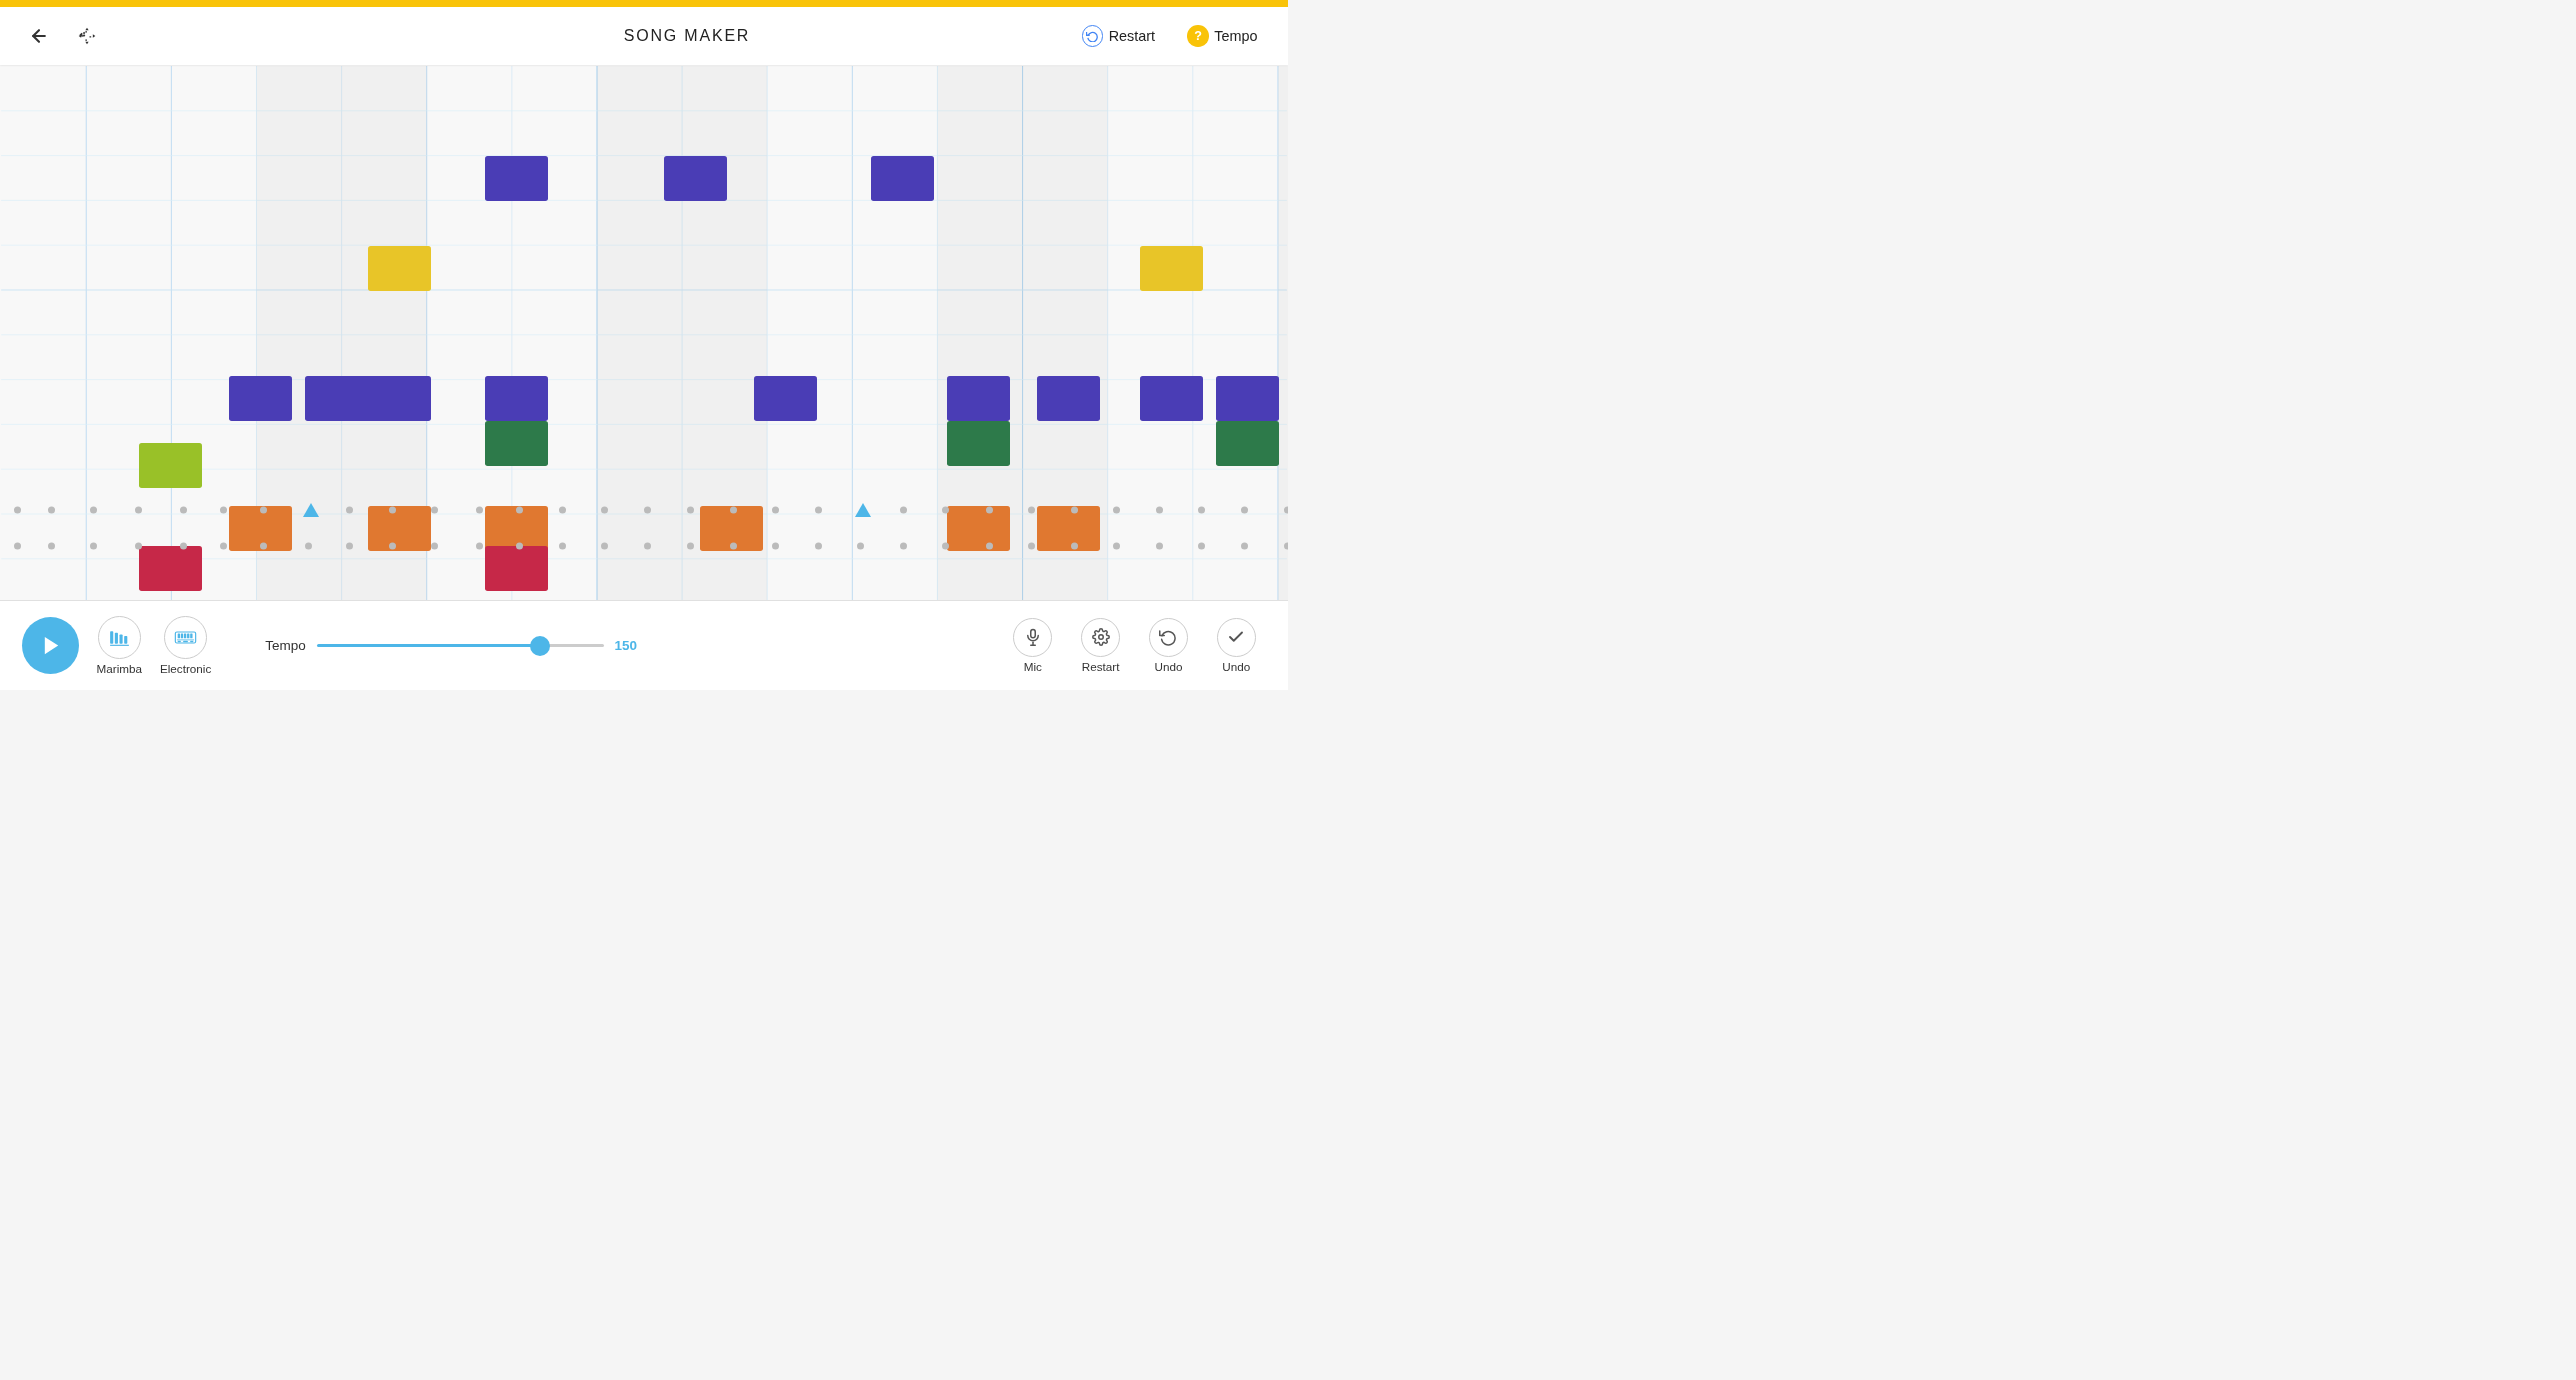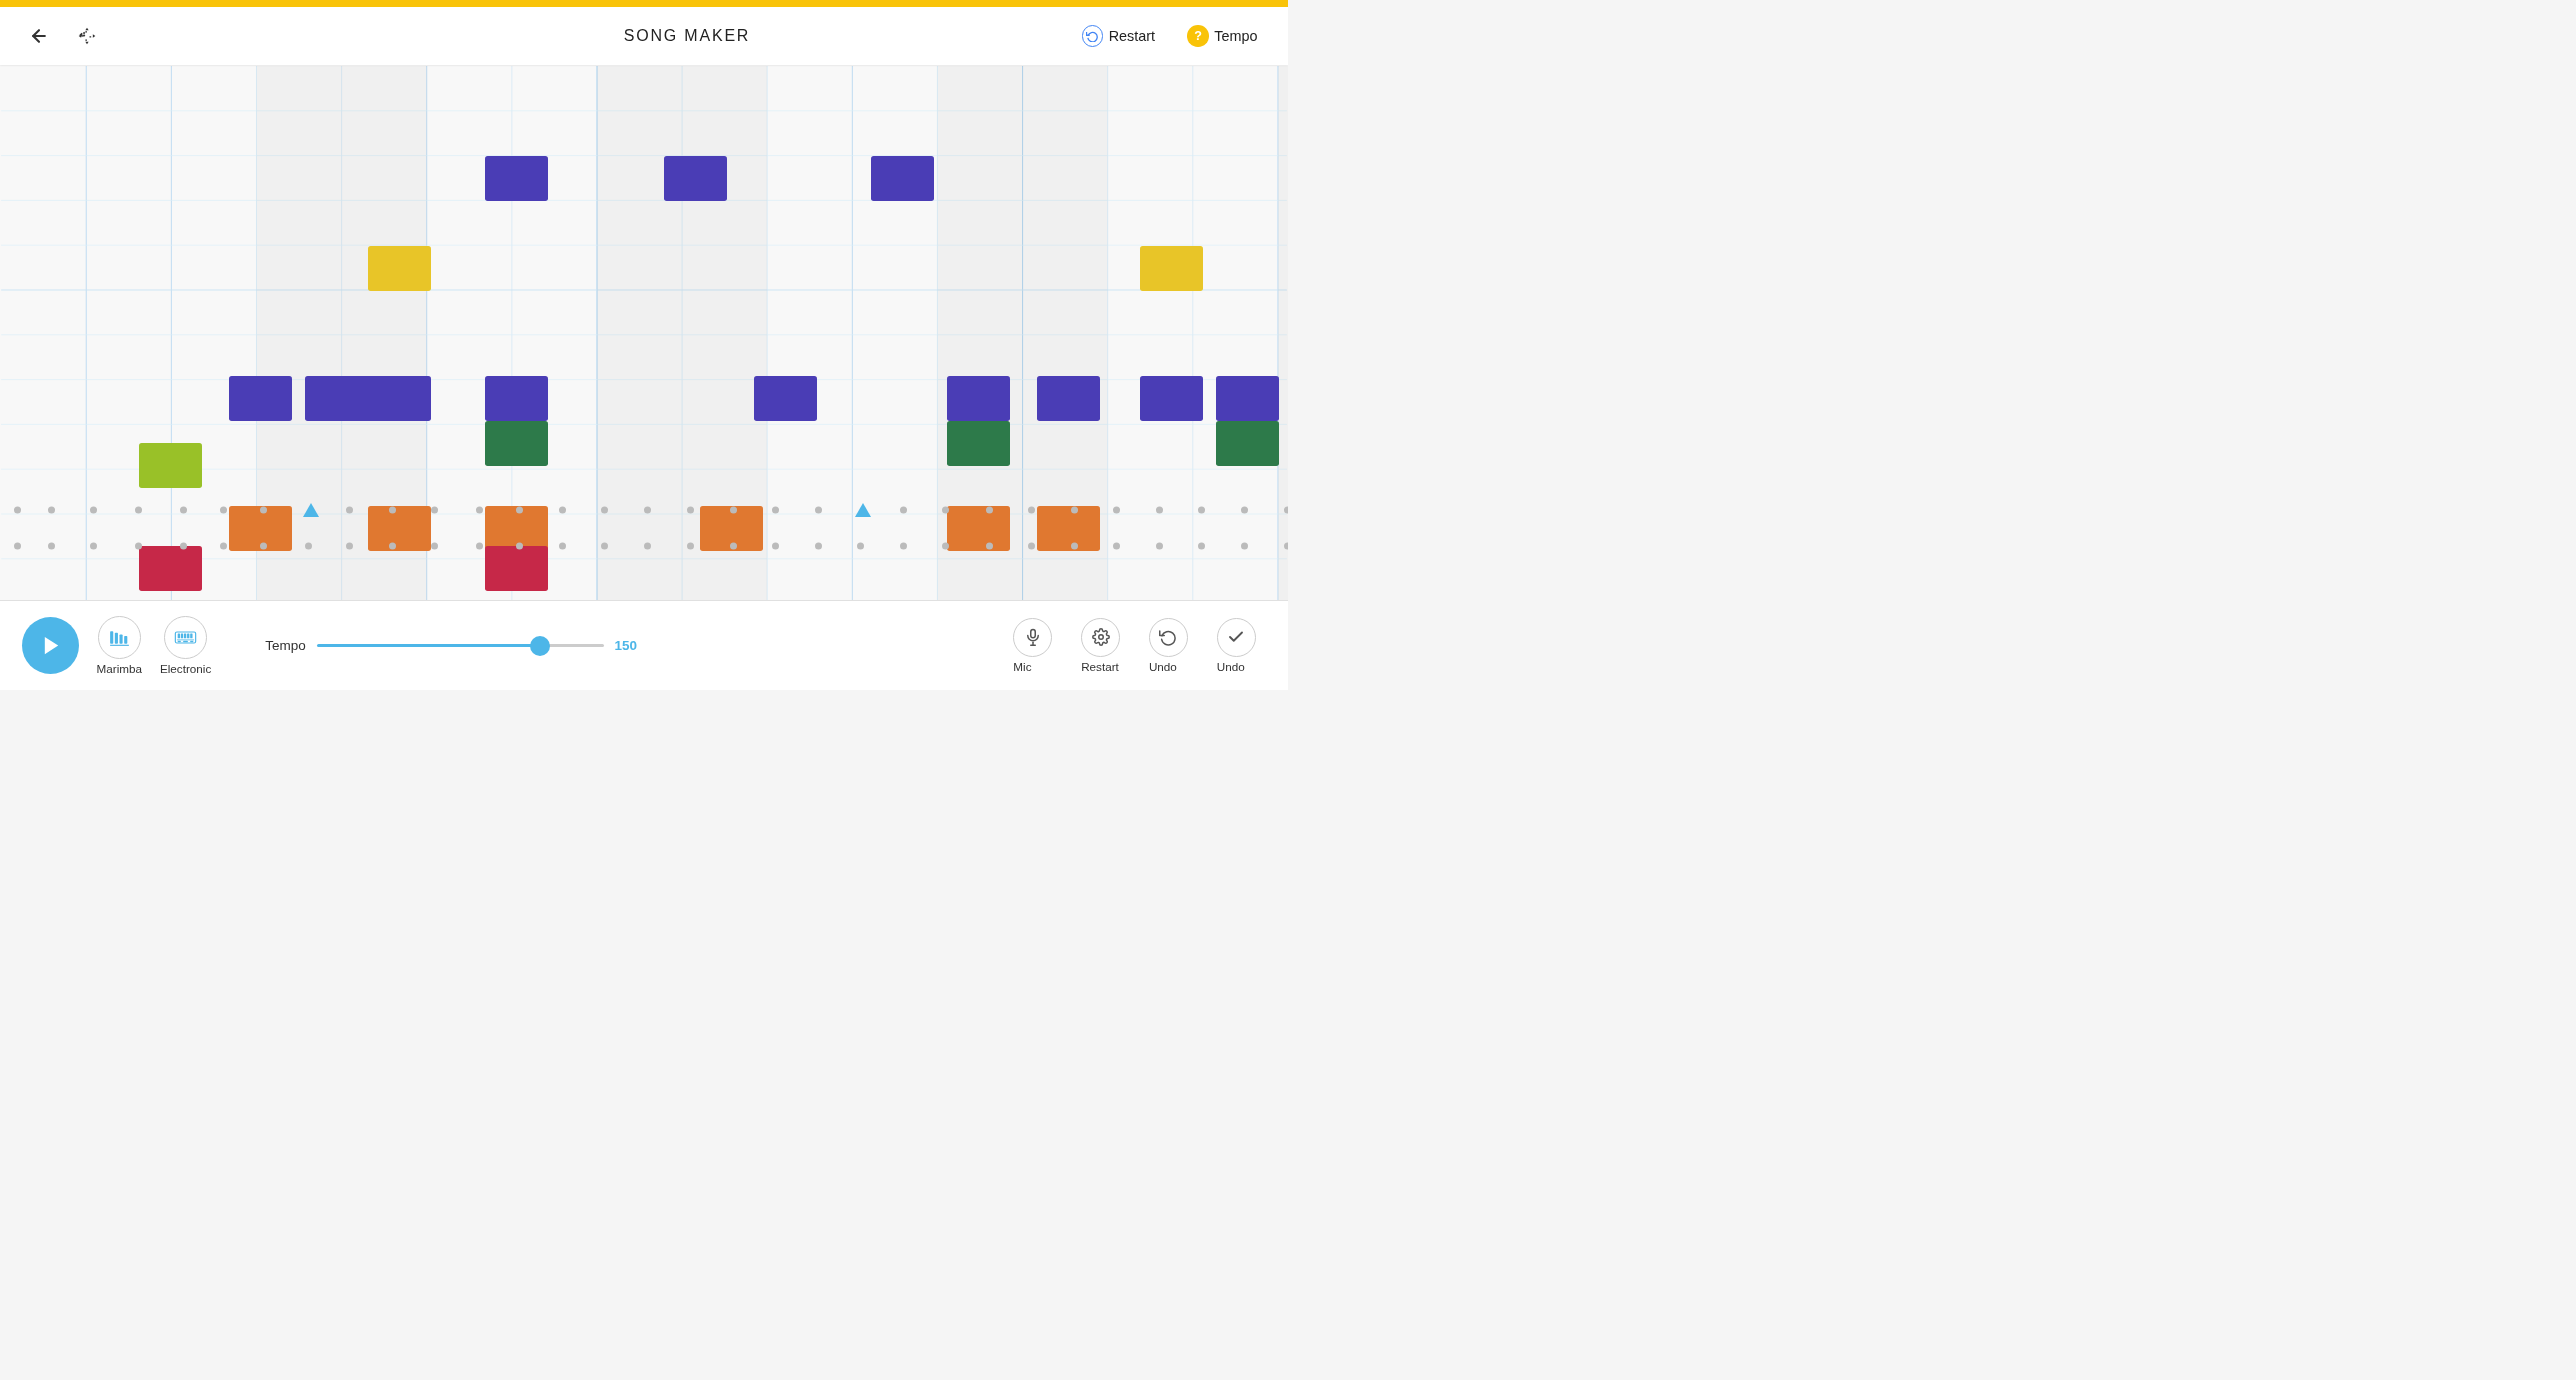--- a/index.html
+++ b/index.html
@@ -218,21 +218,21 @@
     
     #right-controls {
       display: flex;
       align-items: center;
       gap: 7.2px;
       margin-left: auto;
     }
     .control-btn {
       display: flex;
       flex-direction: column;
-      align-items: flex-start;
+      align-items: center;
       gap: 3.6px;
       background: none;
       border: none;
       cursor: pointer;
       padding: 5.4px 10.8px;
     }
     .control-btn-icon {
       width: 39px;
       height: 39px;
       border-radius: 50%;

